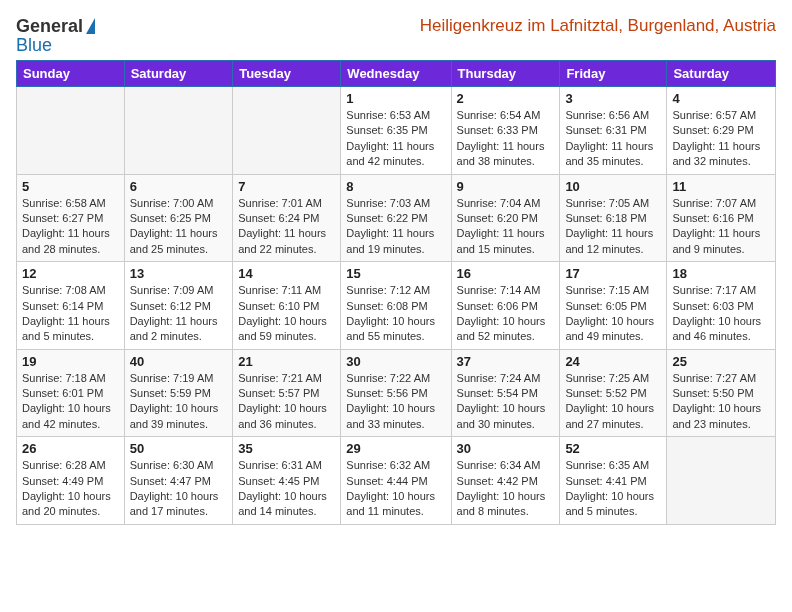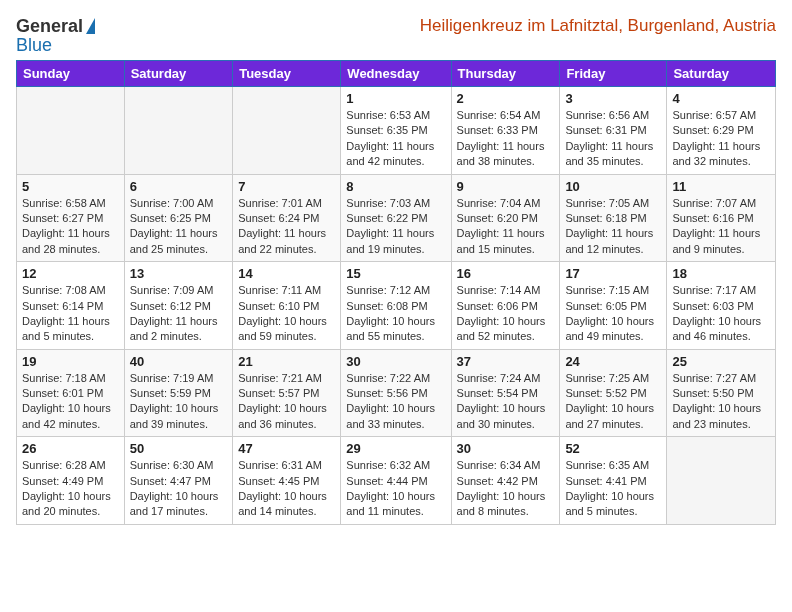--- a/index.html
+++ b/index.html
@@ -227,21 +227,21 @@
       <tr>
         <td>
           <span class="day-num">26</span>
           <div class="day-info">Sunrise: 6:28 AM<br>Sunset: 4:49 PM<br>Daylight: 10 hours and 20 minutes.</div>
         </td>
         <td>
           <span class="day-num">50</span>
           <div class="day-info">Sunrise: 6:30 AM<br>Sunset: 4:47 PM<br>Daylight: 10 hours and 17 minutes.</div>
         </td>
         <td>
-          <span class="day-num">47</span>
+          <span class="day-num">35</span>
           <div class="day-info">Sunrise: 6:31 AM<br>Sunset: 4:45 PM<br>Daylight: 10 hours and 14 minutes.</div>
         </td>
         <td>
           <span class="day-num">29</span>
           <div class="day-info">Sunrise: 6:32 AM<br>Sunset: 4:44 PM<br>Daylight: 10 hours and 11 minutes.</div>
         </td>
         <td>
           <span class="day-num">30</span>
           <div class="day-info">Sunrise: 6:34 AM<br>Sunset: 4:42 PM<br>Daylight: 10 hours and 8 minutes.</div>
         </td>

